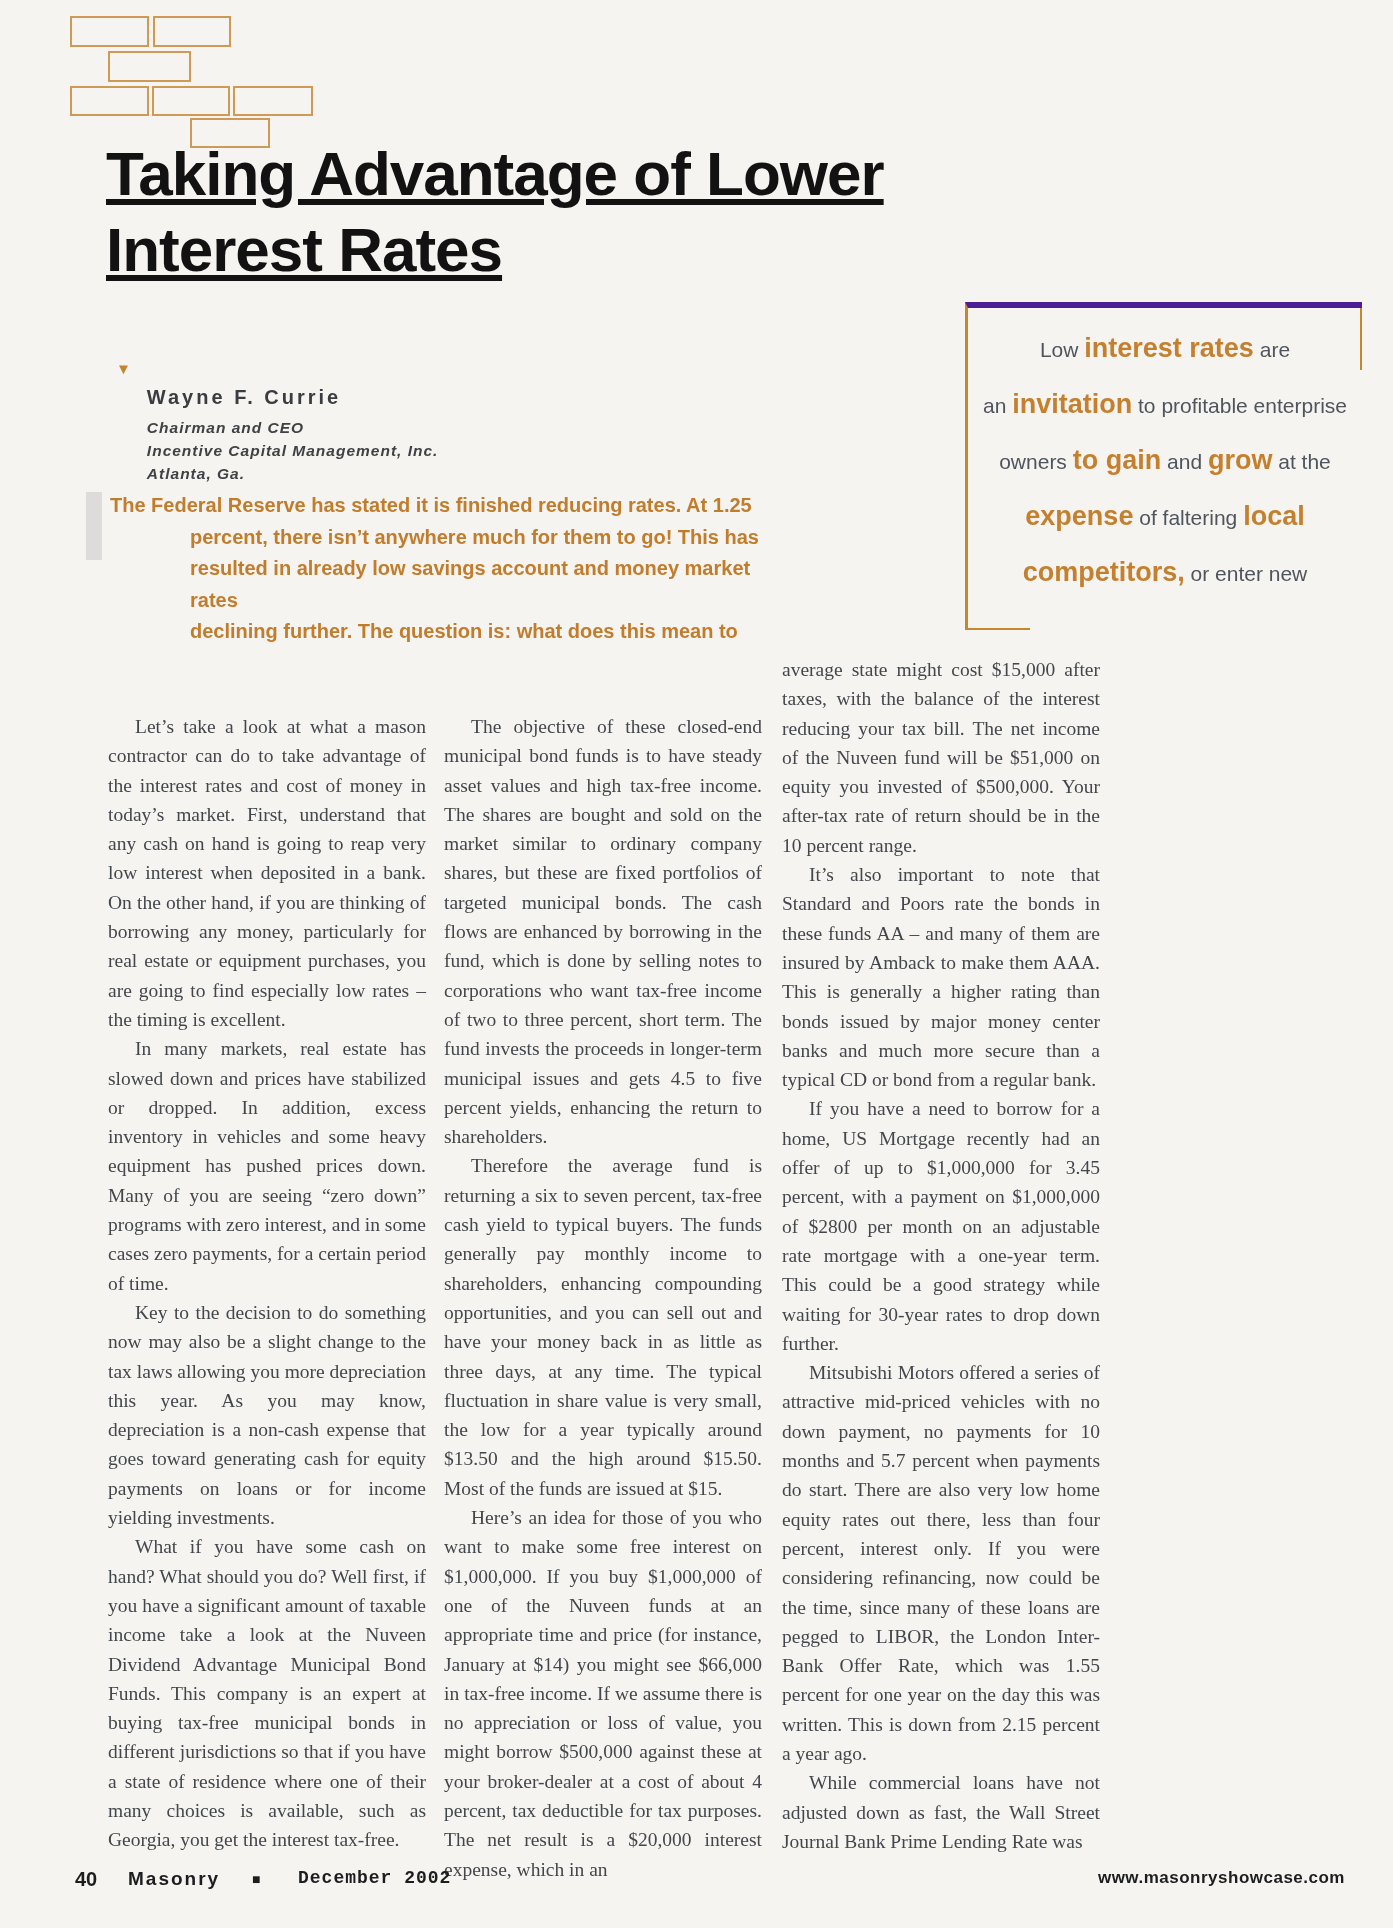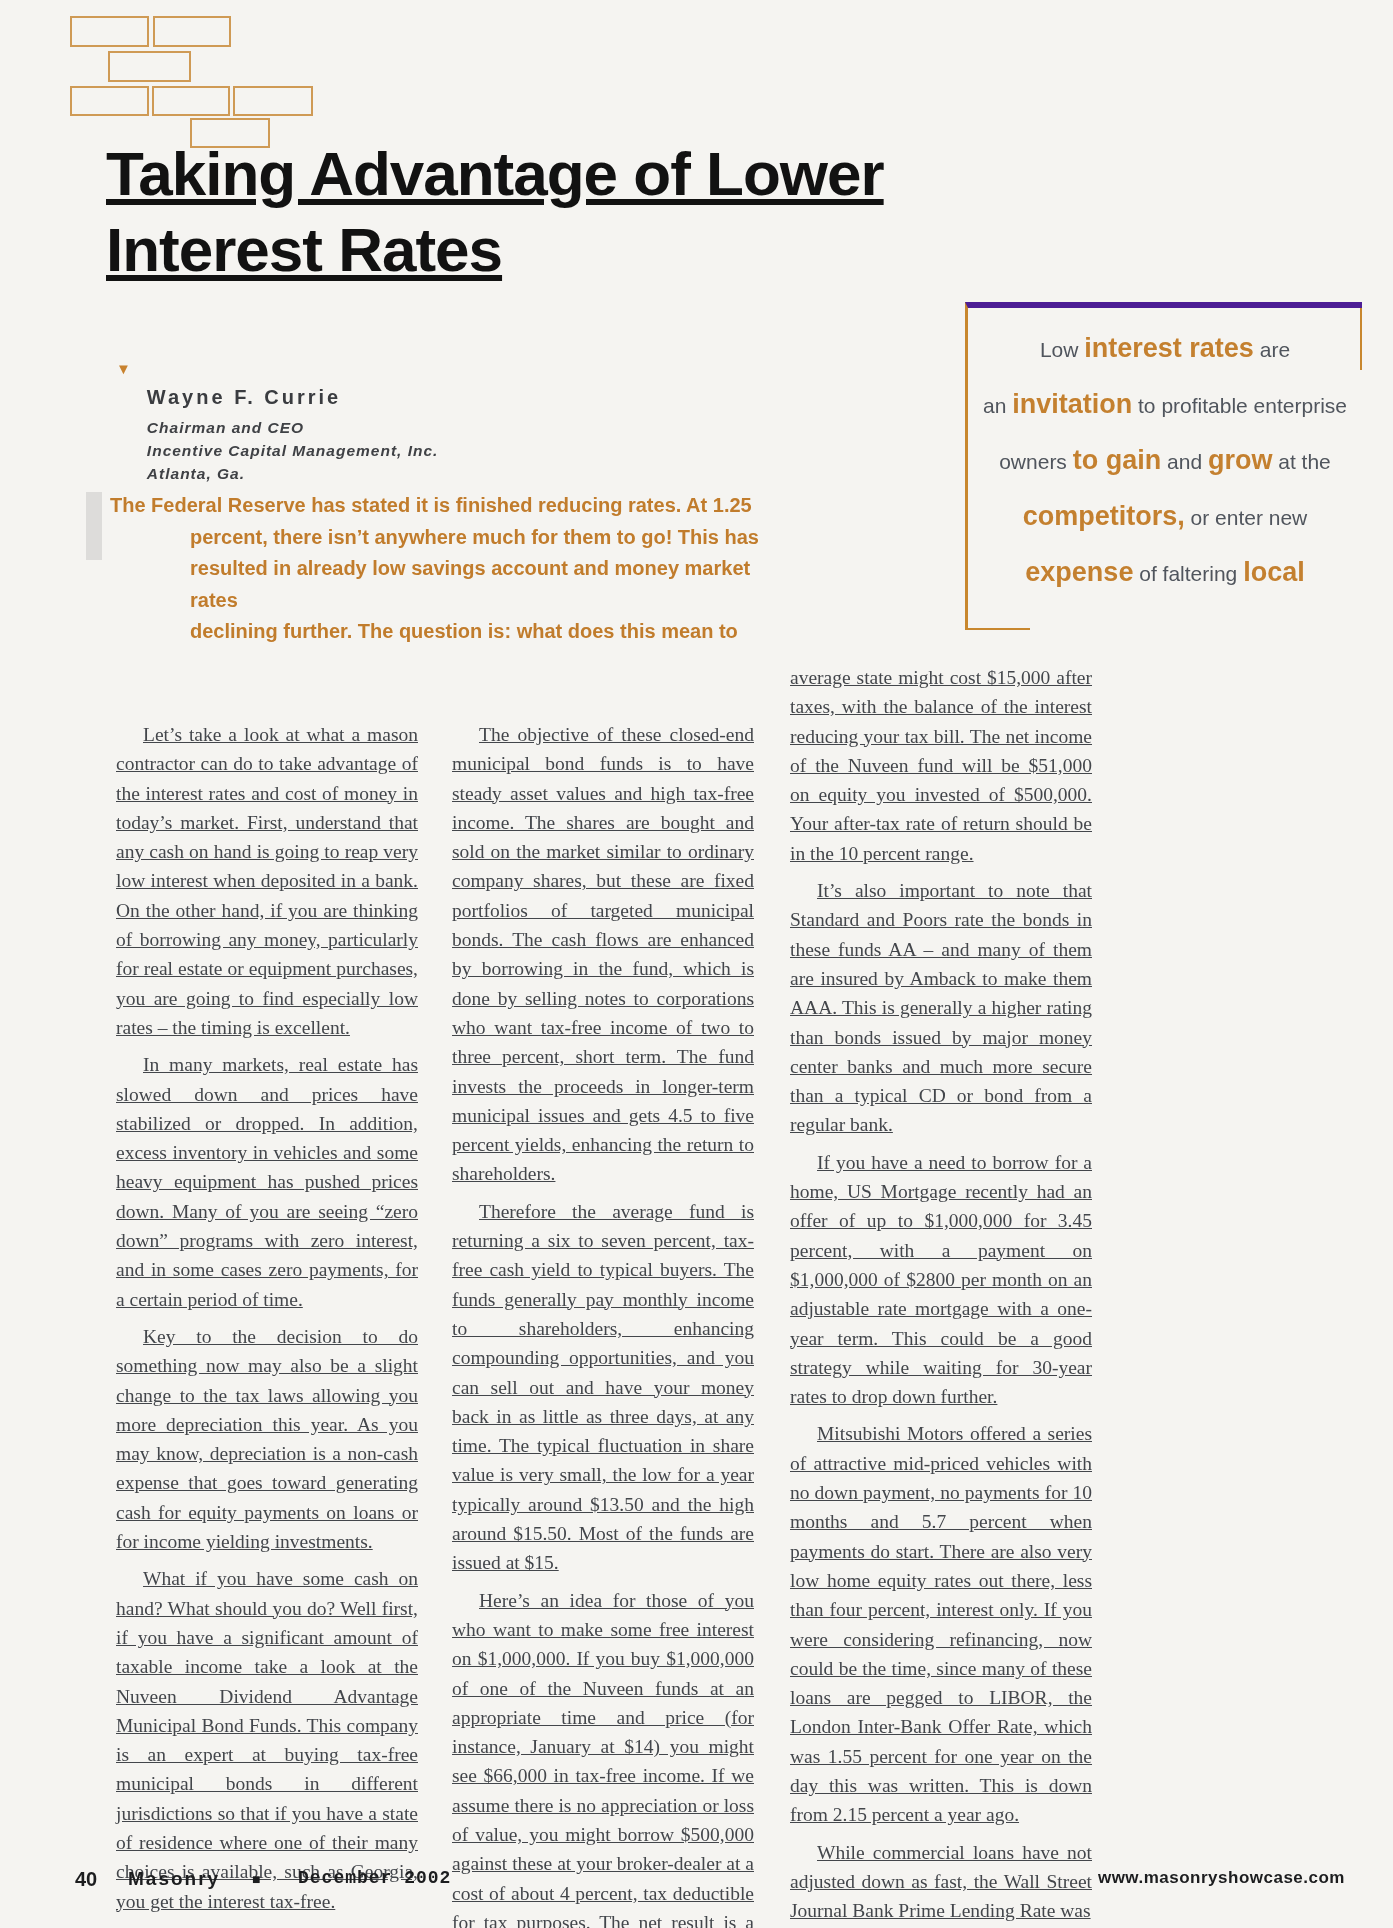--- a/index.html
+++ b/index.html
@@ -81,21 +81,21 @@
   .pq-em{
     font-family:"Liberation Sans",sans-serif;font-weight:bold;
     font-size:27px;color:#c4802f;
   }
   
   .col{
     position:absolute;width:318px;
     font-size:19.5px;line-height:29.3px;
     text-align:justify;color:#43464b;
   }
-  .col p{margin:8px;text-indent:27px;text-decoration:underline;}
+  .col p{margin:0;text-indent:27px;}
   .col p.cont{text-indent:0;}
   .col1{left:108px;top:712px;}
   .col2{left:444px;top:712px;}
   .col3{left:782px;top:655px;}
   
   .footer{position:absolute;left:0;top:1868px;width:1393px;height:30px;
     font-family:"Liberation Sans",sans-serif;color:#1c1d1f;}
   .f-num{position:absolute;left:75px;font-weight:bold;font-size:20px;}
   .f-mag{position:absolute;left:128px;font-weight:bold;font-size:19px;letter-spacing:2px;}
   .f-sq{position:absolute;left:252px;font-size:14px;top:3px;}
@@ -140,22 +140,22 @@
       <div class="intro-line indent">percent, there isn’t anywhere much for them to go! This has</div>
       <div class="intro-line indent">resulted in already low savings account and money market rates</div>
       <div class="intro-line indent">declining further. The question is: what does this mean to</div>
     </div>
 
   <div class="pullquote">
     <div class="pq-inner" id="pq">
         <div class="pq-line"><span class="pq-gray">Low </span><span class="pq-em">interest rates</span><span class="pq-gray"> are</span></div>
         <div class="pq-line"><span class="pq-gray">an </span><span class="pq-em">invitation</span><span class="pq-gray"> to profitable enterprise</span></div>
         <div class="pq-line"><span class="pq-gray">owners </span><span class="pq-em">to gain</span><span class="pq-gray"> and </span><span class="pq-em">grow</span><span class="pq-gray"> at the</span></div>
+        <div class="pq-line"><span class="pq-em">expense</span><span class="pq-gray"> of faltering </span><span class="pq-em">local</span></div>
         <div class="pq-line"><span class="pq-em">competitors,</span><span class="pq-gray"> or enter new</span></div>
-        <div class="pq-line"><span class="pq-em">expense</span><span class="pq-gray"> of faltering </span><span class="pq-em">local</span></div>
       </div>
   </div>
 
   <div class="col col1" id="col0">
       <p>Let’s take a look at what a mason contractor can do to take advantage of the interest rates and cost of money in today’s market. First, understand that any cash on hand is going to reap very low interest when deposited in a bank. On the other hand, if you are thinking of borrowing any money, particularly for real estate or equipment purchases, you are going to find especially low rates – the timing is excellent.</p>
       <p>In many markets, real estate has slowed down and prices have stabilized or dropped. In addition, excess inventory in vehicles and some heavy equipment has pushed prices down. Many of you are seeing “zero down” programs with zero interest, and in some cases zero payments, for a certain period of time.</p>
       <p>Key to the decision to do something now may also be a slight change to the tax laws allowing you more depreciation this year. As you may know, depreciation is a non-cash expense that goes toward generating cash for equity payments on loans or for income yielding investments.</p>
       <p>What if you have some cash on hand? What should you do? Well first, if you have a significant amount of taxable income take a look at the Nuveen Dividend Advantage Municipal Bond Funds. This company is an expert at buying tax-free municipal bonds in different jurisdictions so that if you have a state of residence where one of their many choices is available, such as Georgia, you get the interest tax-free.</p>
     </div>
   <div class="col col2" id="col1">

